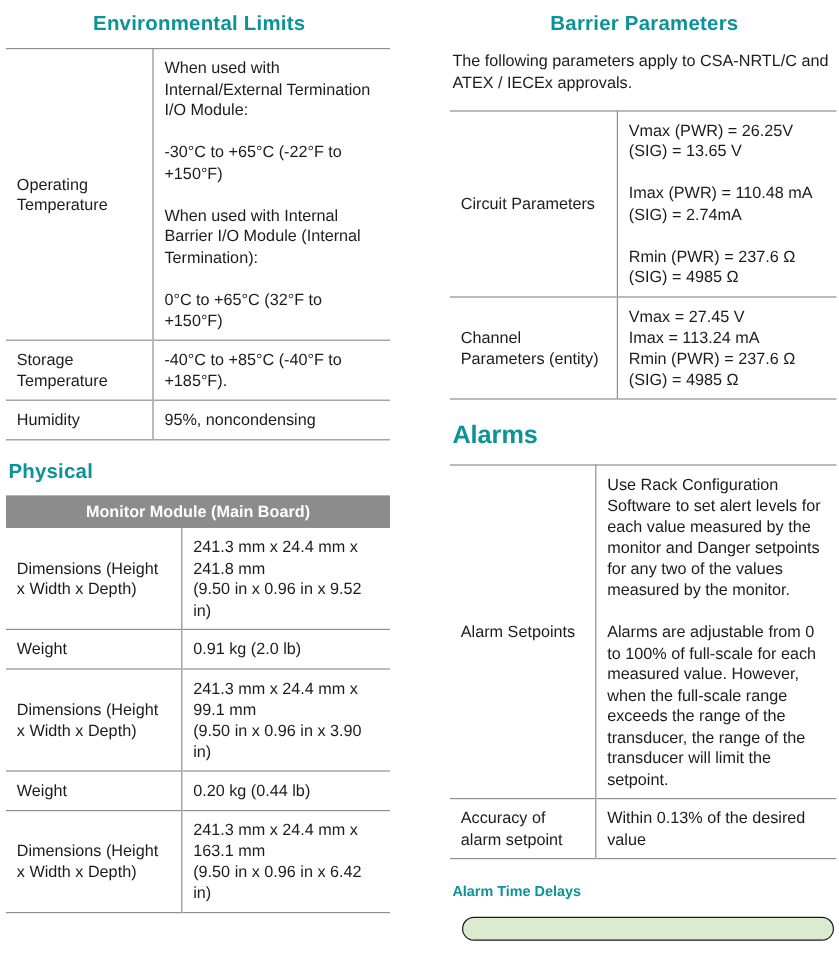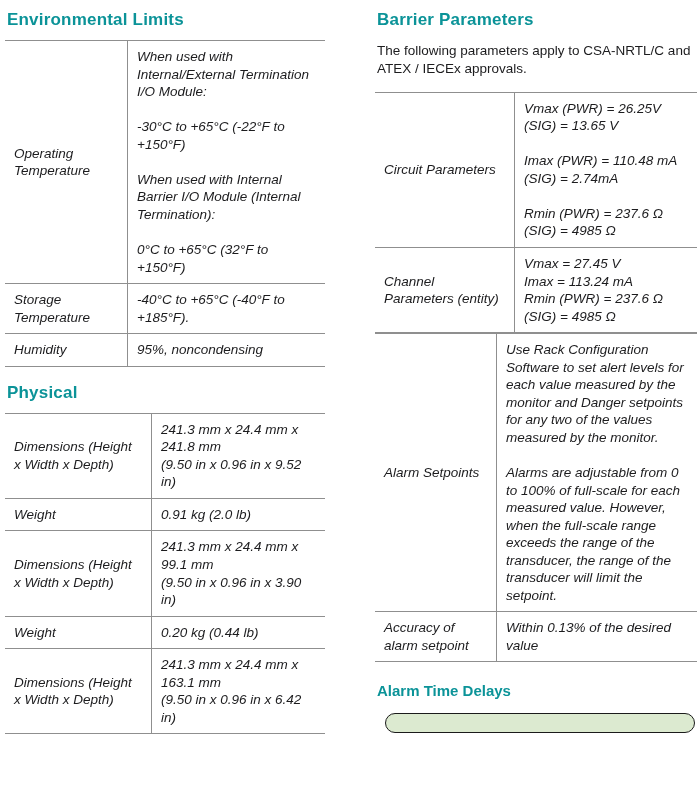--- a/index.html
+++ b/index.html
@@ -29,51 +29,50 @@
   .col-left{width:320px; margin-right:50px; flex:0 0 auto;}
   .col-right{width:322px; flex:0 0 auto;}
 
   h2.sec{
     color:var(--heading-teal);
     font-size:17px;
     font-weight:bold;
     margin:16px 0 10px 2px;
     letter-spacing:.2px;
   }
-  h2.sec.first{margin-top:2px;}
+  h2.sec.first{margin-top:2px;text-align:center;}
   h1.alarms{
     color:var(--heading-teal);
     font-size:21px;
     font-weight:bold;
     margin:18px 0 12px 2px;
   }
   h3.sub{
     color:var(--heading-teal);
-    font-size:15px;
+    font-size:12px;
     font-weight:bold;
     margin:20px 0 0 2px;
   }
   p.intro{
     font-size:13.5px;
     line-height:1.32;
     margin:12px 0 14px 2px;
   }
 
   table.spec{
     border-collapse:collapse;
     width:100%;
     border-bottom:1px solid var(--table-border);
     font-size:13.5px;
     line-height:1.3;
   }
   table.spec td{
     border-top:1px solid var(--table-border);
     padding:7px 9px;
     vertical-align:middle;
-    font-style:italic;
   }
   table.spec td.lbl{
     border-right:1px solid var(--table-border);
   }
   table.spec td.val{
     white-space:pre-line;
   }
   
   table.env  td.lbl{width:104px;}
   table.phys td.lbl{width:128px;}
@@ -119,33 +118,36 @@
           <td class="val">When used with Internal/External Termination I/O Module:
 
 -30°C to +65°C (-22°F to +150°F)
 
 When used with Internal Barrier I/O Module (Internal Termination):
 
 0°C to +65°C (32°F to +150°F)</td>
         </tr>
         <tr>
           <td class="lbl">Storage Temperature</td>
-          <td class="val">-40°C to +65°C (-40°F to +185°F).</td>
+          <td class="val">-40°C to +85°C (-40°F to +185°F).</td>
         </tr>
         <tr>
           <td class="lbl">Humidity</td>
           <td class="val">95%, noncondensing</td>
         </tr>
       </tbody>
     </table>
 
     <h2 class="sec">Physical</h2>
 
     <table class="spec phys">
       <tbody>
+        <tr class="bar gray">
+          <td colspan="2">Monitor Module (Main Board)</td>
+        </tr>
         <tr>
           <td class="lbl">Dimensions (Height x Width x Depth)</td>
           <td class="val">241.3 mm x 24.4 mm x 241.8 mm
 (9.50 in x 0.96 in x 9.52 in)</td>
         </tr>
         <tr>
           <td class="lbl">Weight</td>
           <td class="val">0.91 kg (2.0 lb)</td>
         </tr>
         <tr>
@@ -190,20 +192,21 @@
         <tr>
           <td class="lbl">Channel Parameters (entity)</td>
           <td class="val">Vmax = 27.45 V
 Imax = 113.24 mA
 Rmin (PWR) = 237.6 Ω
 (SIG) = 4985 Ω</td>
         </tr>
       </tbody>
     </table>
 
+    <h1 class="alarms">Alarms</h1>
 
     <table class="spec alrm">
       <tbody>
         <tr>
           <td class="lbl">Alarm Setpoints</td>
           <td class="val">Use Rack Configuration Software to set alert levels for each value measured by the monitor and Danger setpoints for any two of the values measured by the monitor.
 
 Alarms are adjustable from 0 to 100% of full-scale for each measured value. However, when the full-scale range exceeds the range of the transducer, the range of the transducer will limit the setpoint.</td>
         </tr>
         <tr>

